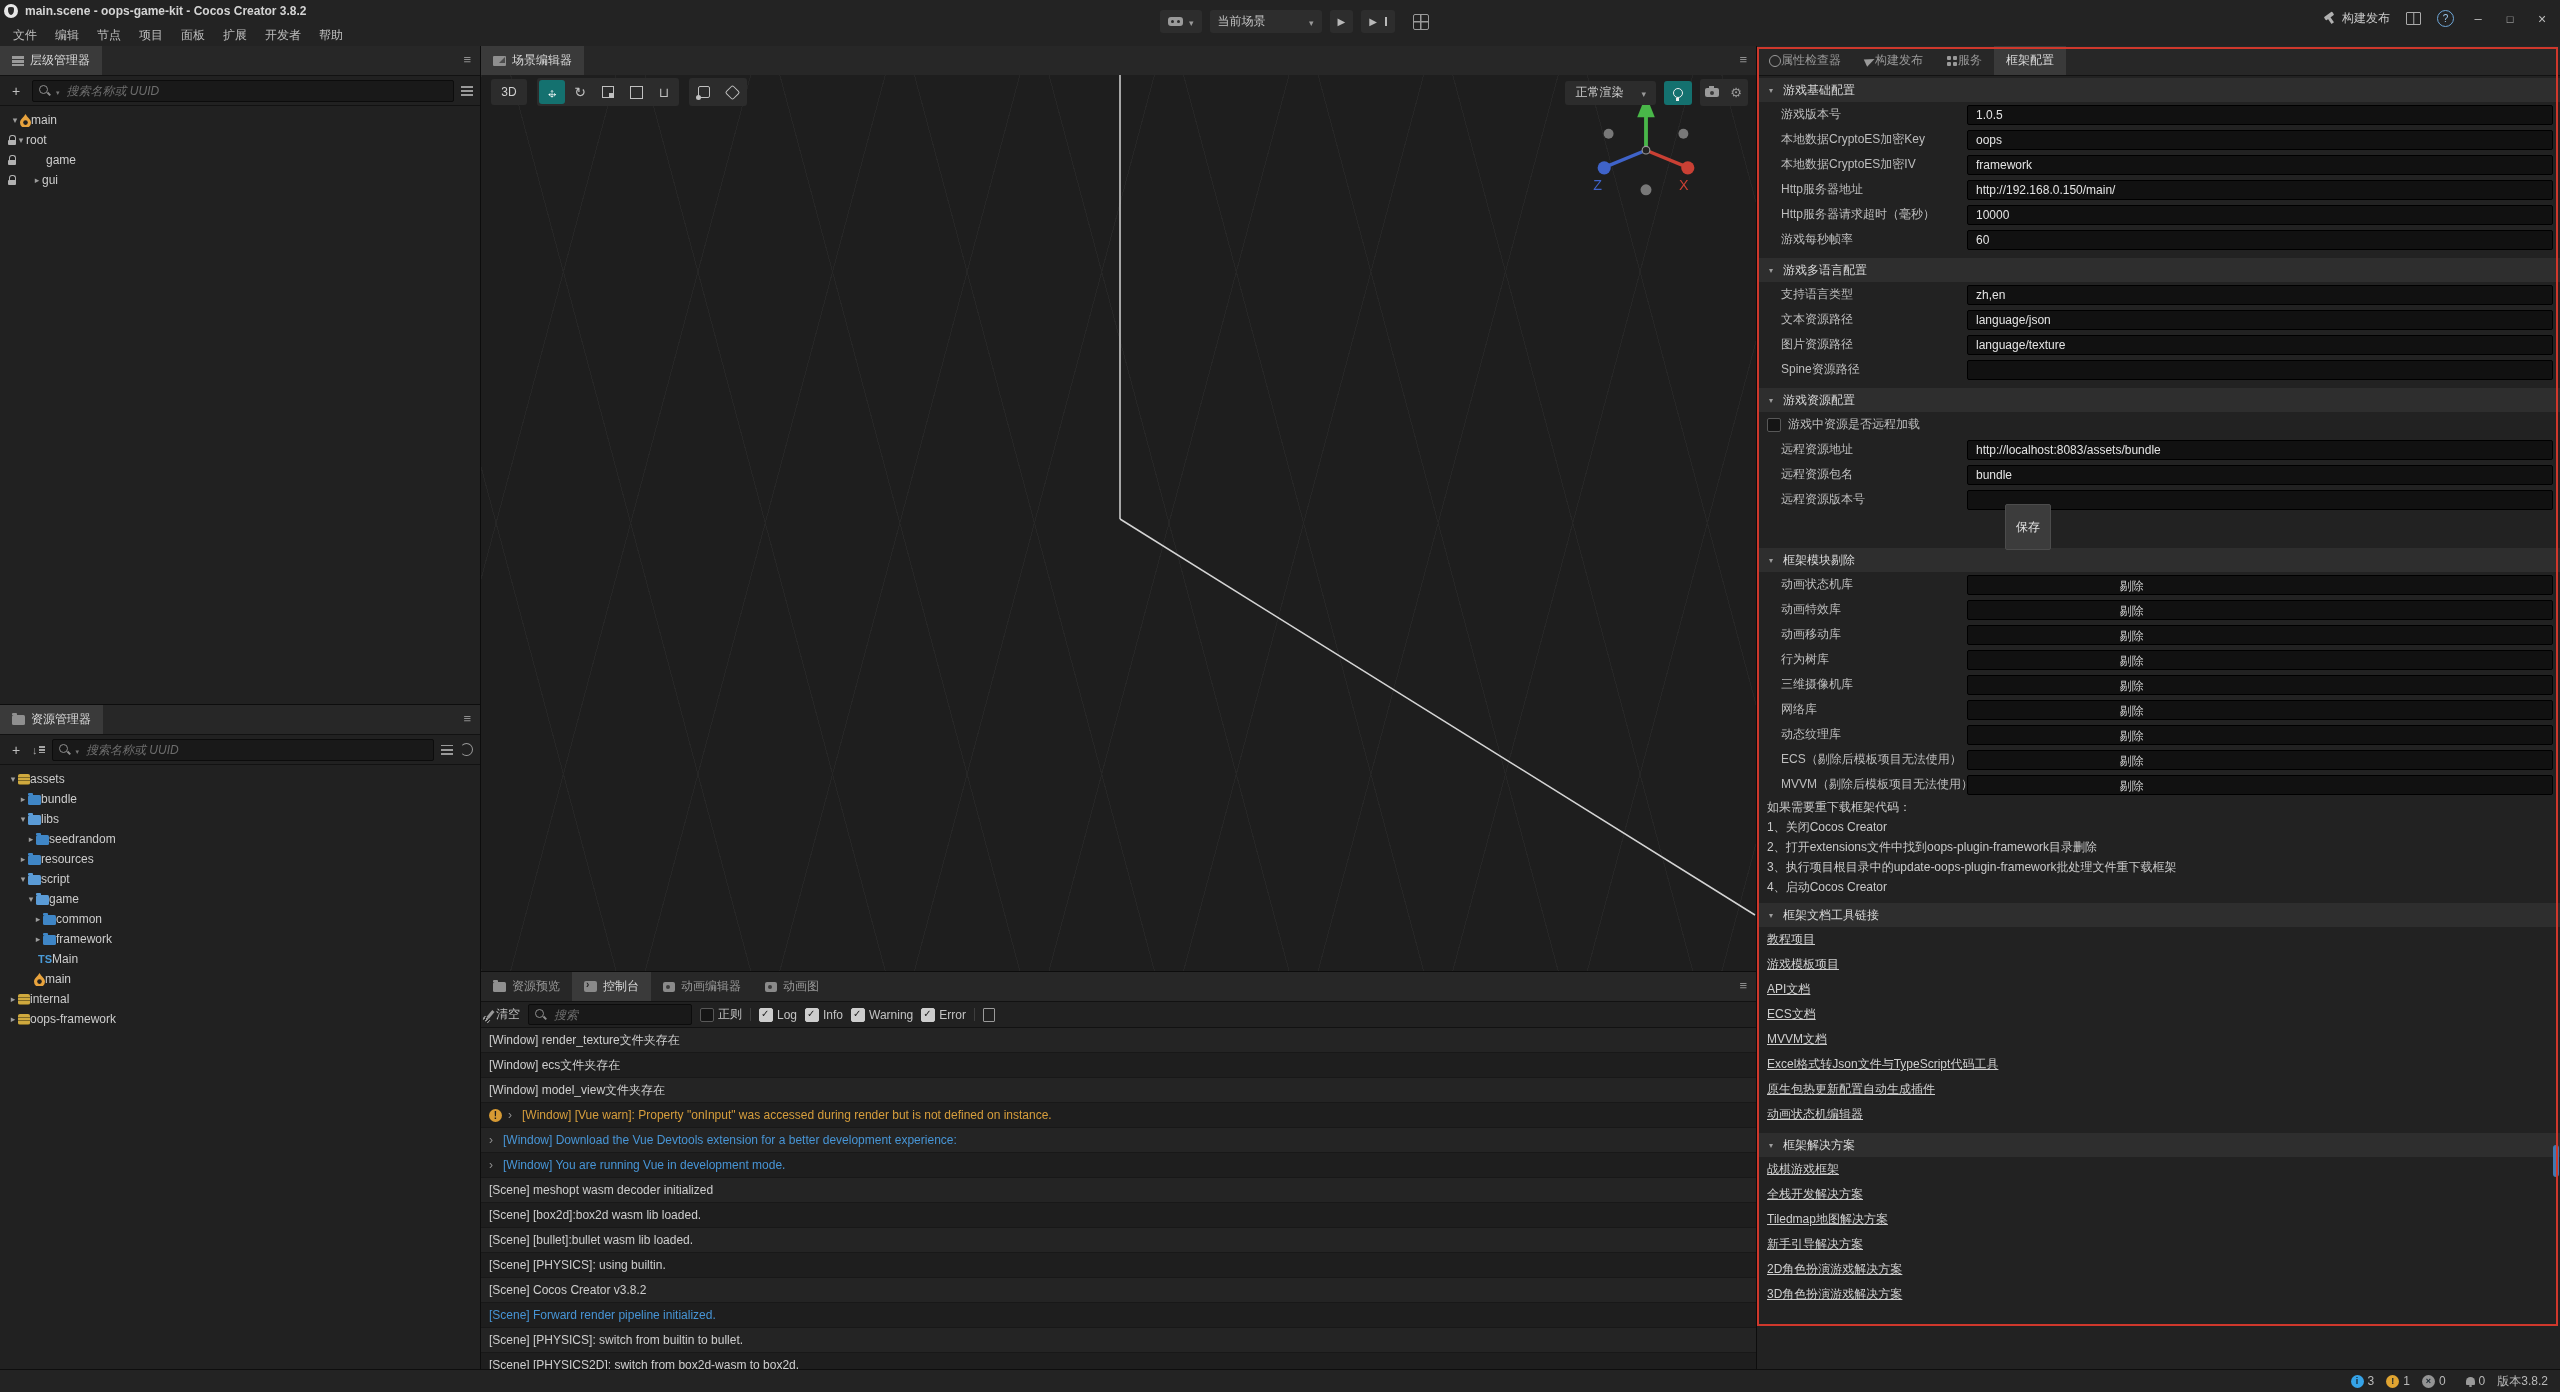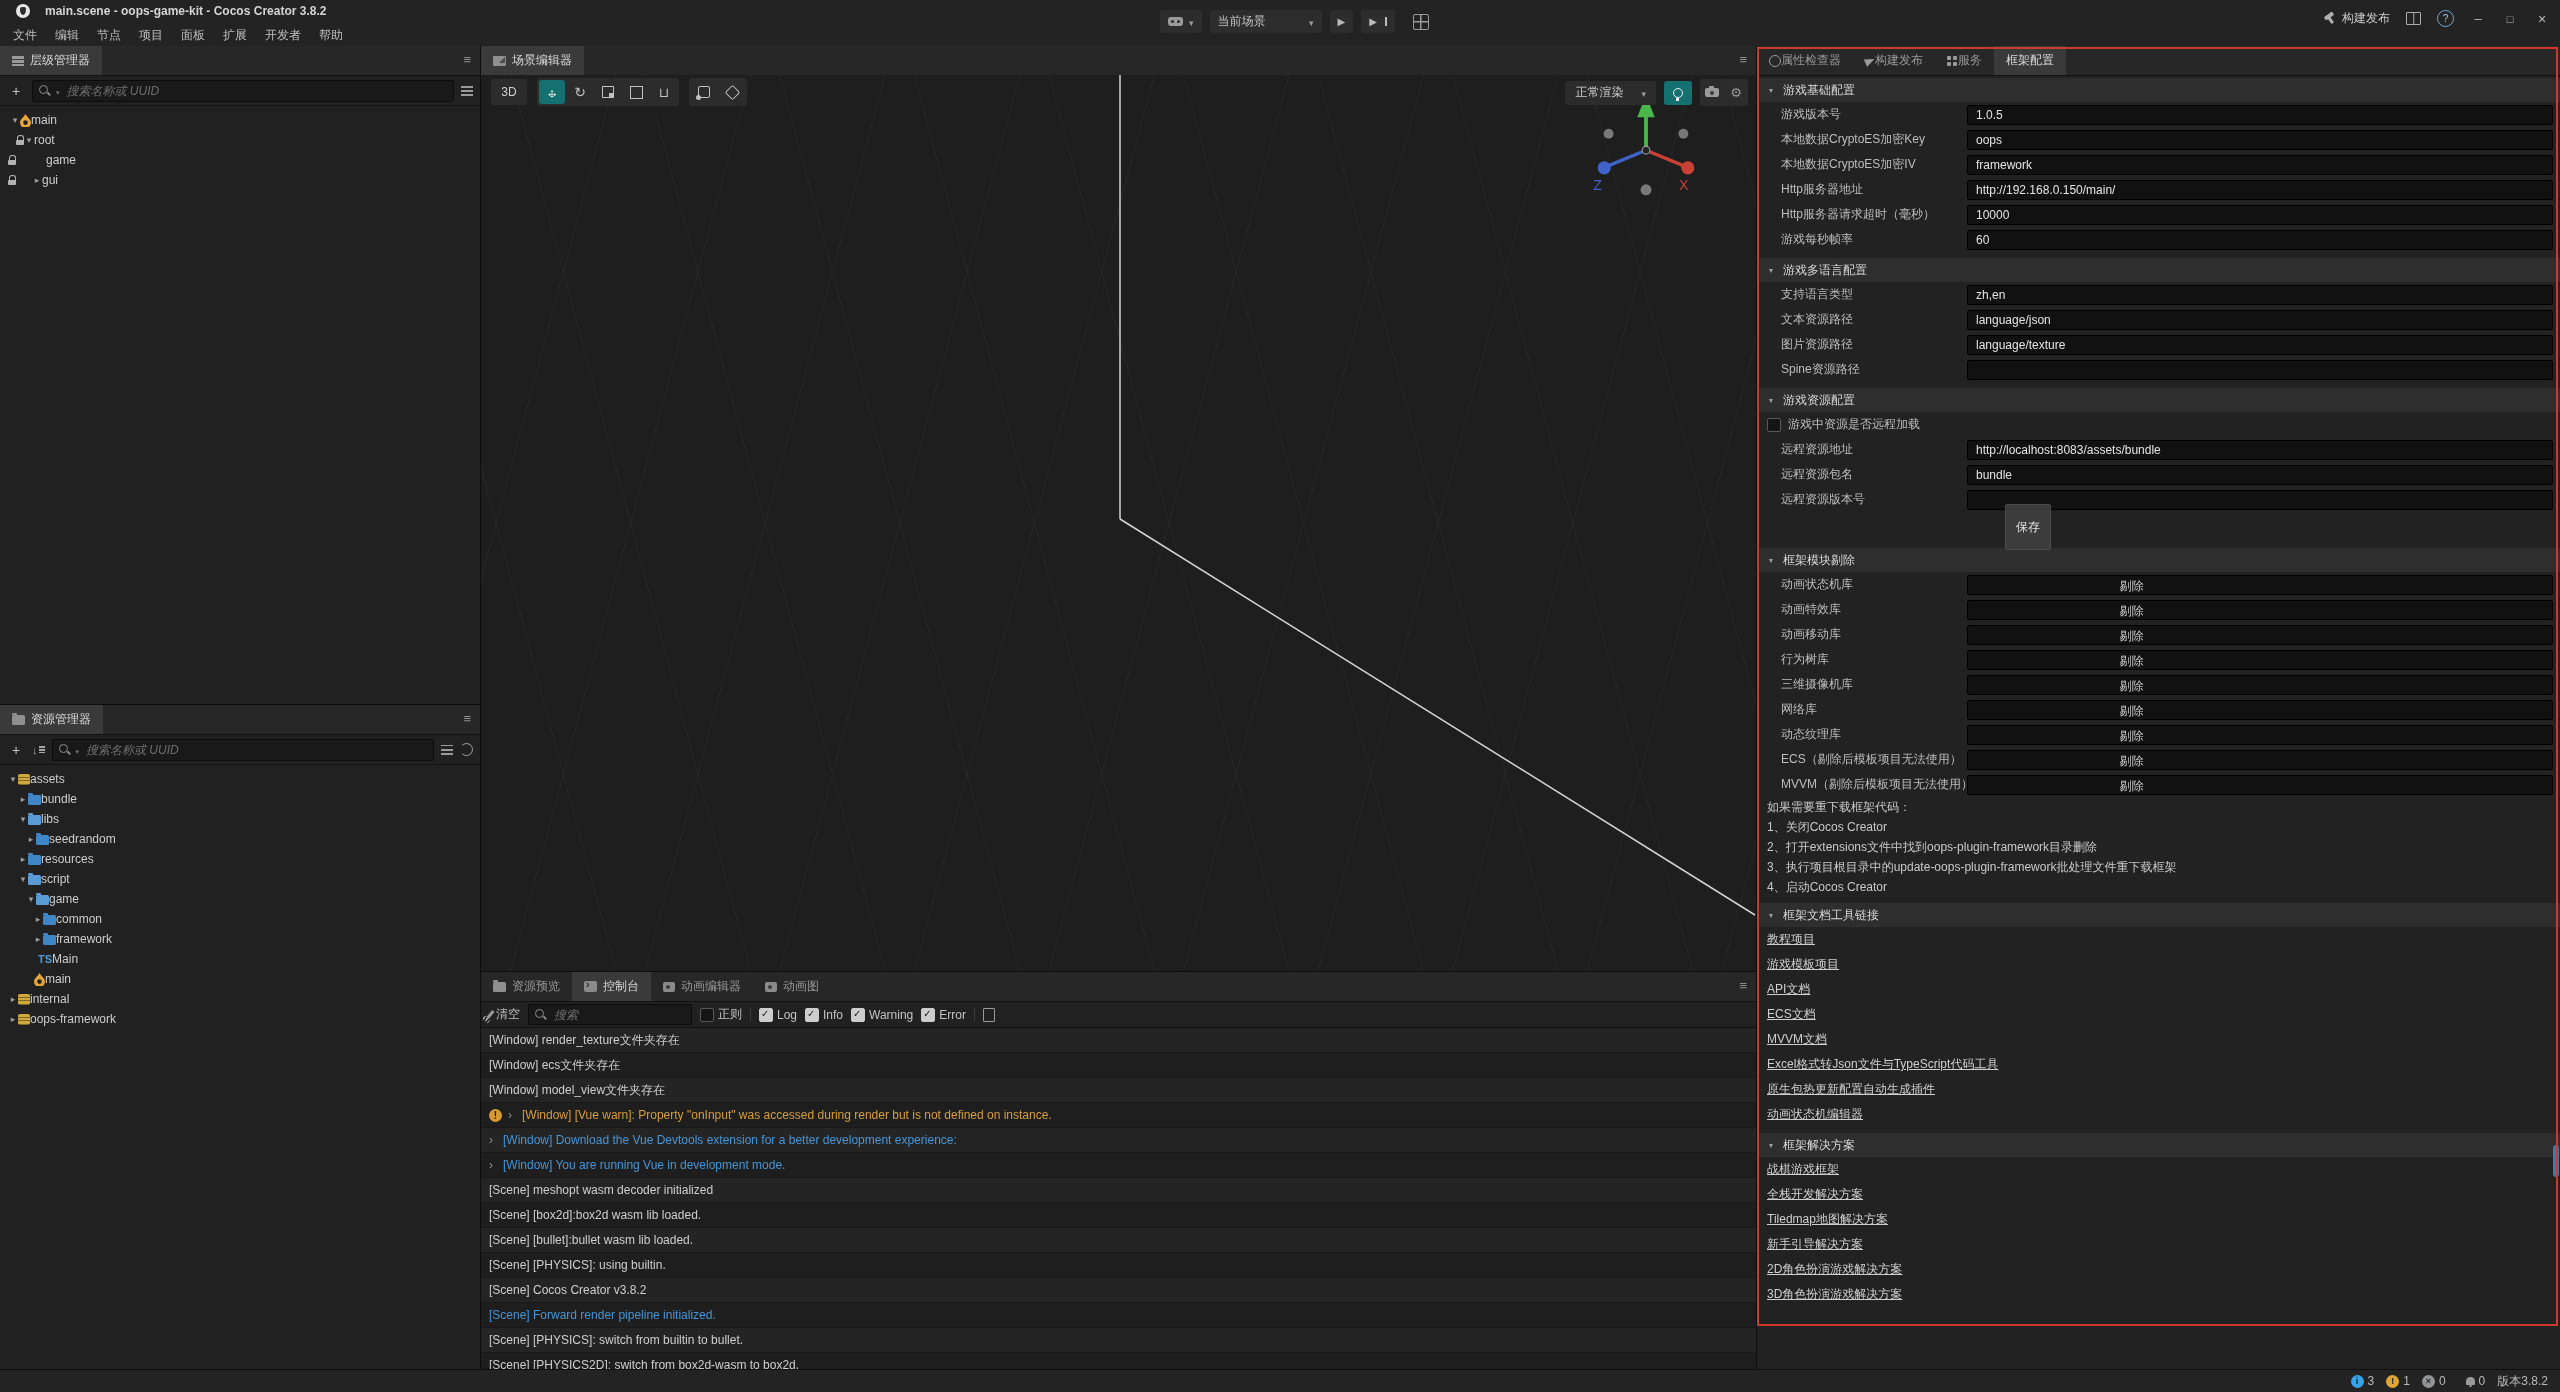--- a/index.html
+++ b/index.html
@@ -1,21 +1,21 @@
 <!DOCTYPE html>
 <html><head>
 <meta charset="utf-8">
 <style>
   html,body{margin:0;padding:0;background:#000}
   .app{position:relative;width:2560px;height:1392px;background:#1b1b1b;overflow:hidden;
        font-family:"Liberation Sans","DejaVu Sans",sans-serif;font-size:12px;color:#c8c8c8;
        -webkit-font-smoothing:antialiased}
   
   .hdr{position:absolute;left:0;top:0;width:100%;height:46px;background:#232323;border-bottom:1px solid #101010}
-  .title-row{position:absolute;left:16px;top:4px;display:flex;align-items:center;gap:15px}
+  .title-row{position:absolute;left:4px;top:4px;display:flex;align-items:center;gap:7px}
   .logo{width:14px;height:14px;border-radius:50%;background:#e7e7e7;position:relative}
   .logo::after{content:"";position:absolute;left:4px;top:3px;width:6px;height:8px;background:#2b2b2b;border-radius:50% 50% 50% 50%/15% 15% 70% 70%}
   .wtitle{color:#d4d4d4;font-weight:bold}
   .menu-row{position:absolute;left:4px;top:25px;display:flex}
   .menu-item{padding:2px 9px;color:#bdbdbd}
   .cctl{position:absolute;left:1160px;top:10px;display:flex;align-items:center;gap:8px}
   .hbtn{height:23px;background:#2d2d2d;border-radius:3px;display:flex;align-items:center;gap:6px;padding:0 8px;color:#c3c3c3}
   .chev::before{content:"▾";font-size:9px;color:#9a9a9a}
   .ctrl{width:15px;height:9px;background:#9a9a9a;border-radius:3px;position:relative}
   .ctrl::before,.ctrl::after{content:"";position:absolute;top:3px;width:3px;height:3px;background:#2b2b2b;border-radius:50%}
@@ -241,21 +241,21 @@
       </div>
       <div class="tree">
         <div class="tnode" style="padding-left:10px">
           <span class="cv cv-e"></span>
           <svg width="11" height="13" viewBox="0 0 11 13">
               <path d="M5.5 0C7 3 11 5.5 11 8.5a5.5 5.5 0 1 1-11 0C0 5.5 4 3 5.5 0Z" fill="#e8a33d"></path>
               <circle cx="5.5" cy="8.6" r="2.3" fill="#212121"></circle>
             </svg>
           <span>main</span>
         </div>
-        <div class="tnode" style="padding-left:16px">
+        <div class="tnode" style="padding-left:8px">
           <span class="lock"></span>
           <span class="cv cv-e"></span>
           <span>root</span>
         </div>
         <div class="tnode" style="padding-left:8px">
           <span class="lock"></span>
           <span style="width:30px"></span>
           <span>game</span>
         </div>
         <div class="tnode" style="padding-left:8px">

